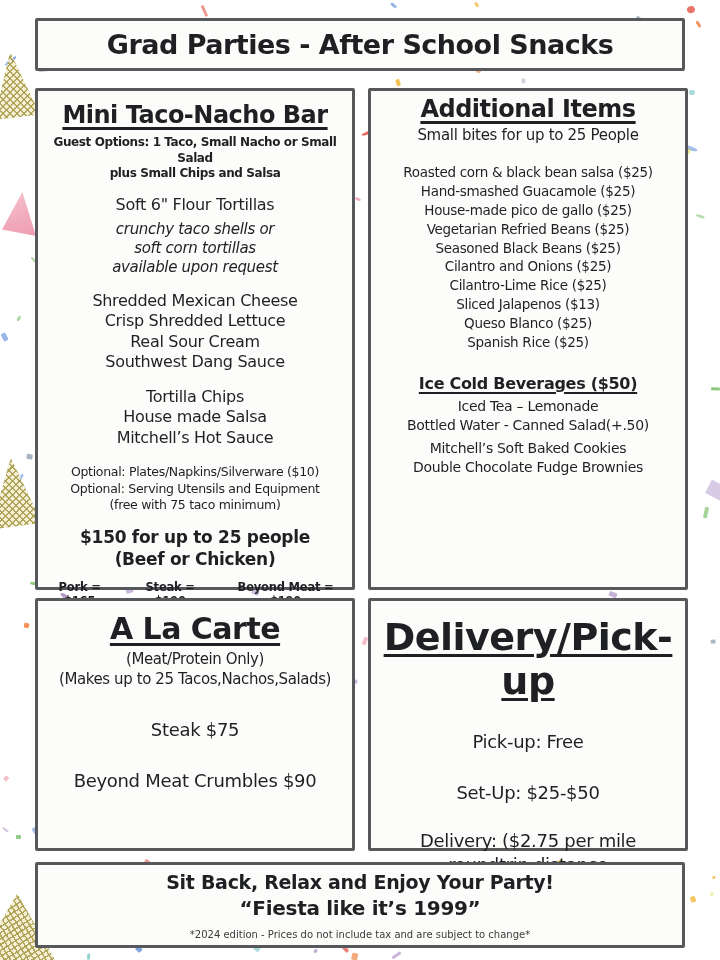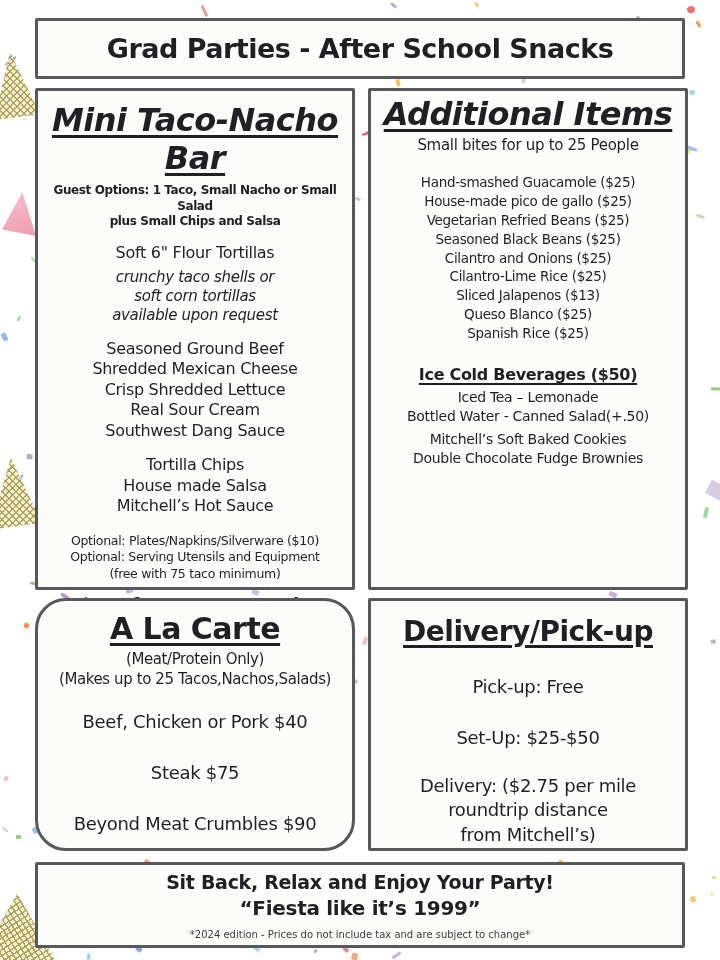--- a/index.html
+++ b/index.html
@@ -23,36 +23,36 @@
   .hat2{left:2px;top:192px;width:34px;height:44px;clip-path:polygon(60% 0,0 85%,100% 100%);
         background:linear-gradient(160deg,#f3aebe,#e77a94);opacity:.75;}
   .hat3{left:-10px;top:458px;width:52px;height:72px;clip-path:polygon(40% 0,0 100%,100% 90%);}
   .hat4{left:-14px;top:896px;width:78px;height:72px;clip-path:polygon(30% 0,0 100%,100% 85%);transform:rotate(12deg);}
 
   .box{
     position:absolute;z-index:1;box-sizing:border-box;
     background:#fcfcfa;border:3px solid #57585b;border-radius:2px;
     text-align:center;
   }
-  #title-box{left:35px;top:18px;width:650px;height:61px;display:flex;align-items:center;justify-content:center;}
+  #title-box{left:35px;top:18px;width:650px;height:53px;display:flex;align-items:center;justify-content:center;}
   #title-box .title-text{font-size:27px;font-weight:bold;letter-spacing:-0.5px;}
 
   #panel-taco{left:35px;top:88px;width:320px;height:502px;padding:6px 6px;}
   #panel-additional{left:368px;top:88px;width:320px;height:502px;padding:0 6px;}
-  #panel-alacarte{left:35px;top:598px;width:320px;height:253px;padding:6px 6px;border-radius:31px;}
+  #panel-alacarte{left:35px;top:598px;width:320px;height:253px;padding:6px 6px;}
   #panel-delivery{left:368px;top:598px;width:320px;height:253px;padding:6px 6px;}
   #footer-box{left:35px;top:862px;width:650px;height:86px;display:flex;flex-direction:column;align-items:center;justify-content:center;}
 
   .panel-title{
     font-weight:bold;letter-spacing:-0.5px;margin:4px 0 2px;
     text-decoration:underline;text-decoration-thickness:3px;text-underline-offset:4px;
   }
-  .t24{font-size:32px;font-style:italic;}
+  .t24{font-size:24px;}
   .t30{font-size:30px;}
-  .t28{font-size:28px;margin-top:8px;}
+  .t28{font-size:38px;margin-top:8px;}
 
   .guest-options{font-size:12px;font-weight:bold;line-height:1.3;margin-top:6px;letter-spacing:-0.4px;}
   .tortilla-line{font-size:16px;margin-top:13px;letter-spacing:-0.3px;}
   .italic-note{font-style:italic;font-size:15px;line-height:1.27;margin-top:6px;letter-spacing:-0.3px;}
   .food-list{font-size:16px;line-height:1.28;margin-top:14px;letter-spacing:-0.3px;}
   .optional-list{font-size:12.5px;line-height:1.32;margin-top:16px;letter-spacing:-0.3px;}
   .price-main{font-size:17px;font-weight:bold;line-height:1.3;margin-top:12px;letter-spacing:-0.3px;}
   .meat-prices{display:flex;justify-content:center;gap:16px;font-size:11.5px;font-weight:bold;margin-top:10px;letter-spacing:-0.2px;}
 
   .sub-line{font-size:15px;margin-top:3px;letter-spacing:-0.3px;}
@@ -292,21 +292,20 @@
     <div>Guest Options: 1 Taco, Small Nacho or Small Salad</div>
     <div>plus Small Chips and Salsa</div>
   </div>
   <div class="tortilla-line">Soft 6" Flour Tortillas</div>
   <div class="italic-note">
     <div>crunchy taco shells or</div>
     <div>soft corn tortillas</div>
     <div>available upon request</div>
   </div>
   <div class="food-list">
-    <div>Seasoned Ground Beef</div>
     <div>Shredded Mexican Cheese</div>
     <div>Crisp Shredded Lettuce</div>
     <div>Real Sour Cream</div>
     <div>Southwest Dang Sauce</div>
   </div>
   <div class="food-list">
     <div>Tortilla Chips</div>
     <div>House made Salsa</div>
     <div>Mitchell’s Hot Sauce</div>
   </div>
@@ -323,20 +322,21 @@
     <span>Pork = $165</span>
     <span>Steak = $190</span>
     <span>Beyond Meat = $190</span>
   </div>
 </div>
 
 <div class="box" id="panel-additional">
   <div class="panel-title t24">Additional Items</div>
   <div class="sub-line">Small bites for up to 25 People</div>
   <div class="items-list">
+    <div>Roasted corn &amp; black bean salsa ($25)</div>
     <div>Hand-smashed Guacamole ($25)</div>
     <div>House-made pico de gallo ($25)</div>
     <div>Vegetarian Refried Beans ($25)</div>
     <div>Seasoned Black Beans ($25)</div>
     <div>Cilantro and Onions ($25)</div>
     <div>Cilantro-Lime Rice ($25)</div>
     <div>Sliced Jalapenos ($13)</div>
     <div>Queso Blanco ($25)</div>
     <div>Spanish Rice ($25)</div>
   </div>
@@ -350,21 +350,20 @@
     <div>Double Chocolate Fudge Brownies</div>
   </div>
 </div>
 
 <div class="box" id="panel-alacarte">
   <div class="panel-title t30">A La Carte</div>
   <div class="paren-notes">
     <div>(Meat/Protein Only)</div>
     <div>(Makes up to 25 Tacos,Nachos,Salads)</div>
   </div>
-  <div class="carte-option mt22">Beef, Chicken or Pork $40</div>
   <div class="carte-option mt30">Steak $75</div>
   <div class="carte-option mt30">Beyond Meat Crumbles $90</div>
 </div>
 
 <div class="box" id="panel-delivery">
   <div class="panel-title t28">Delivery/Pick-up</div>
   <div class="carte-option mt28">Pick-up: Free</div>
   <div class="carte-option mt30">Set-Up: $25-$50</div>
   <div class="delivery-lines">
     <div>Delivery: ($2.75 per mile</div>

